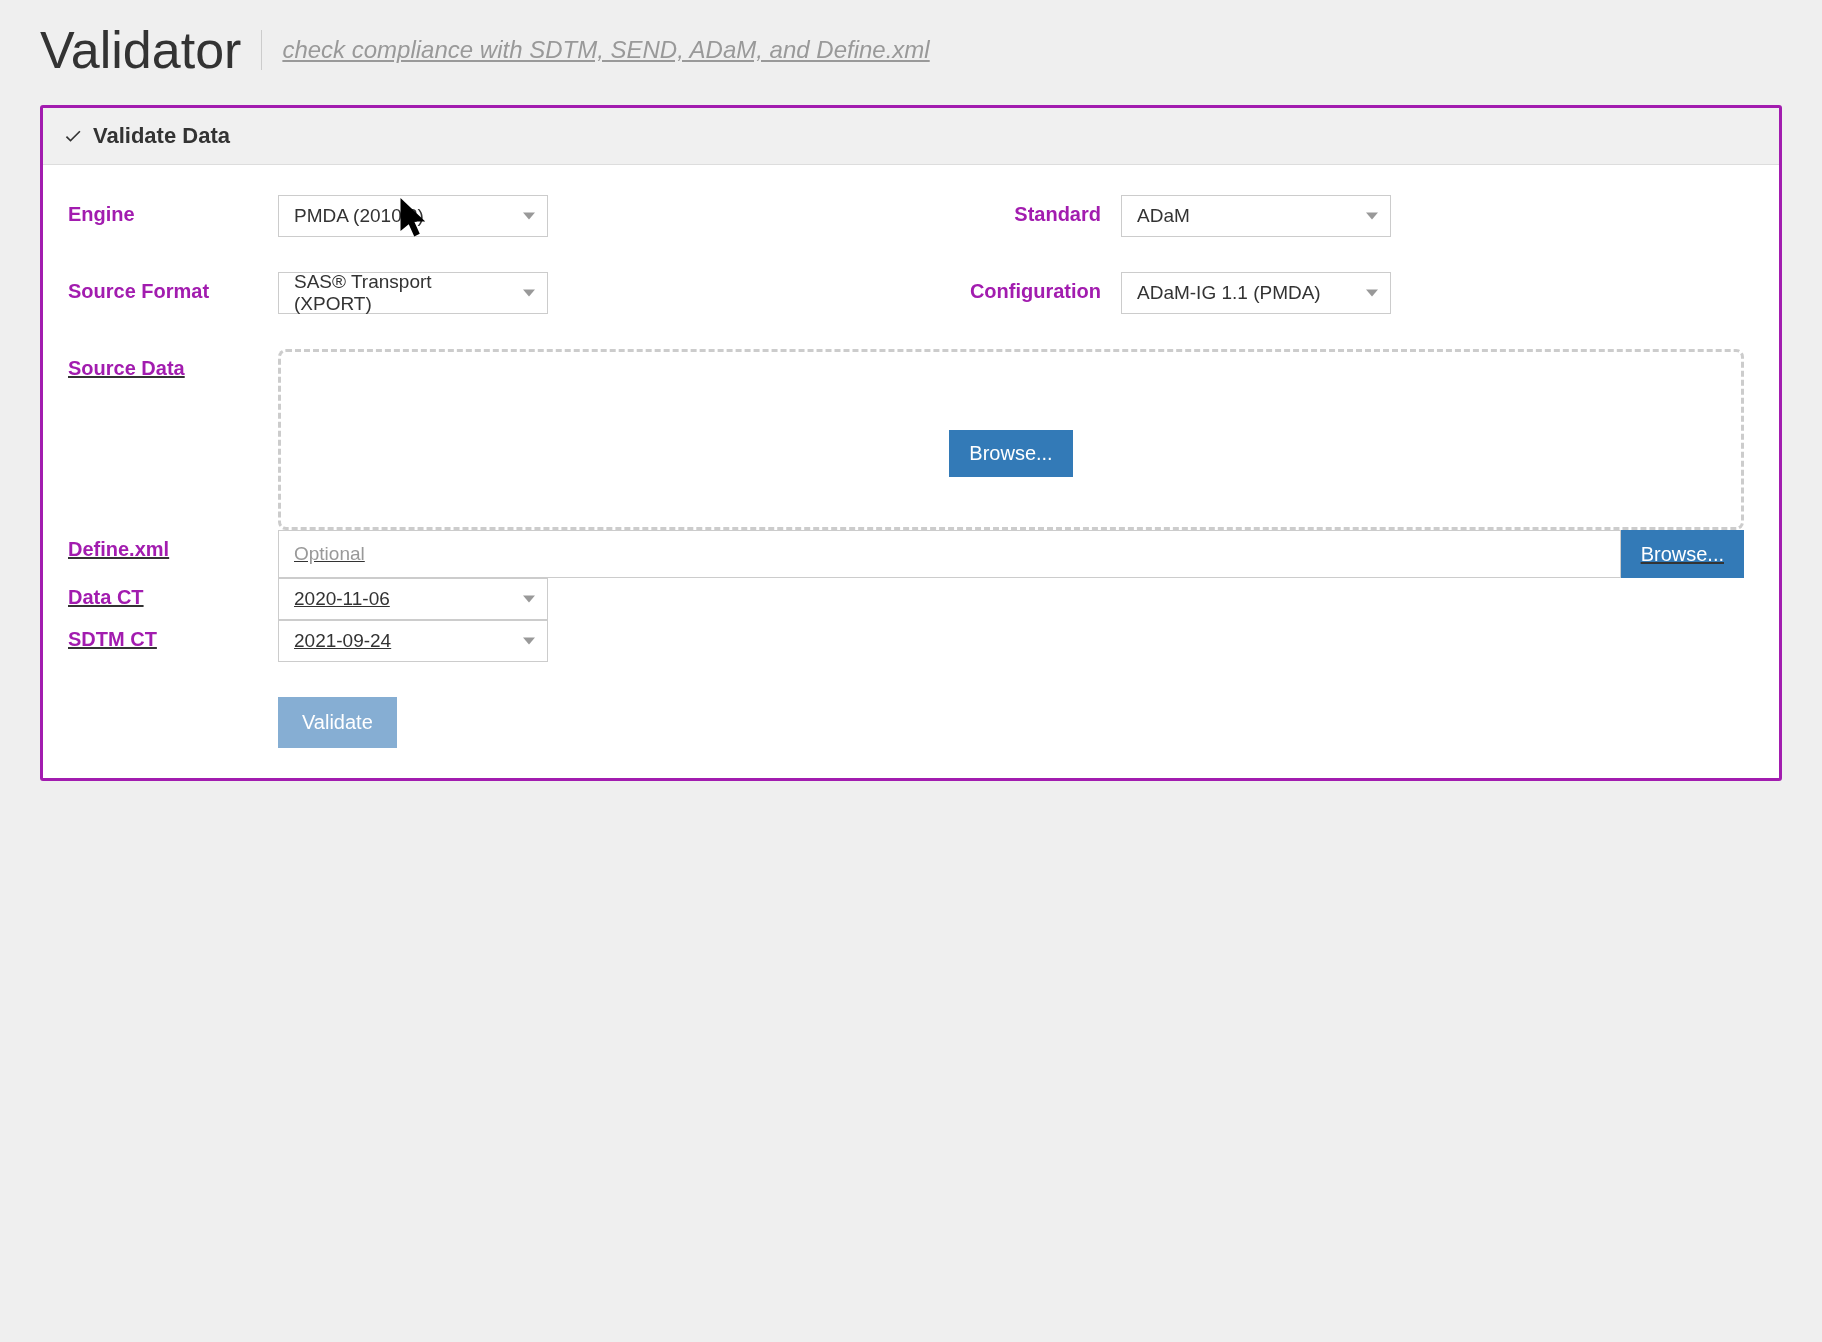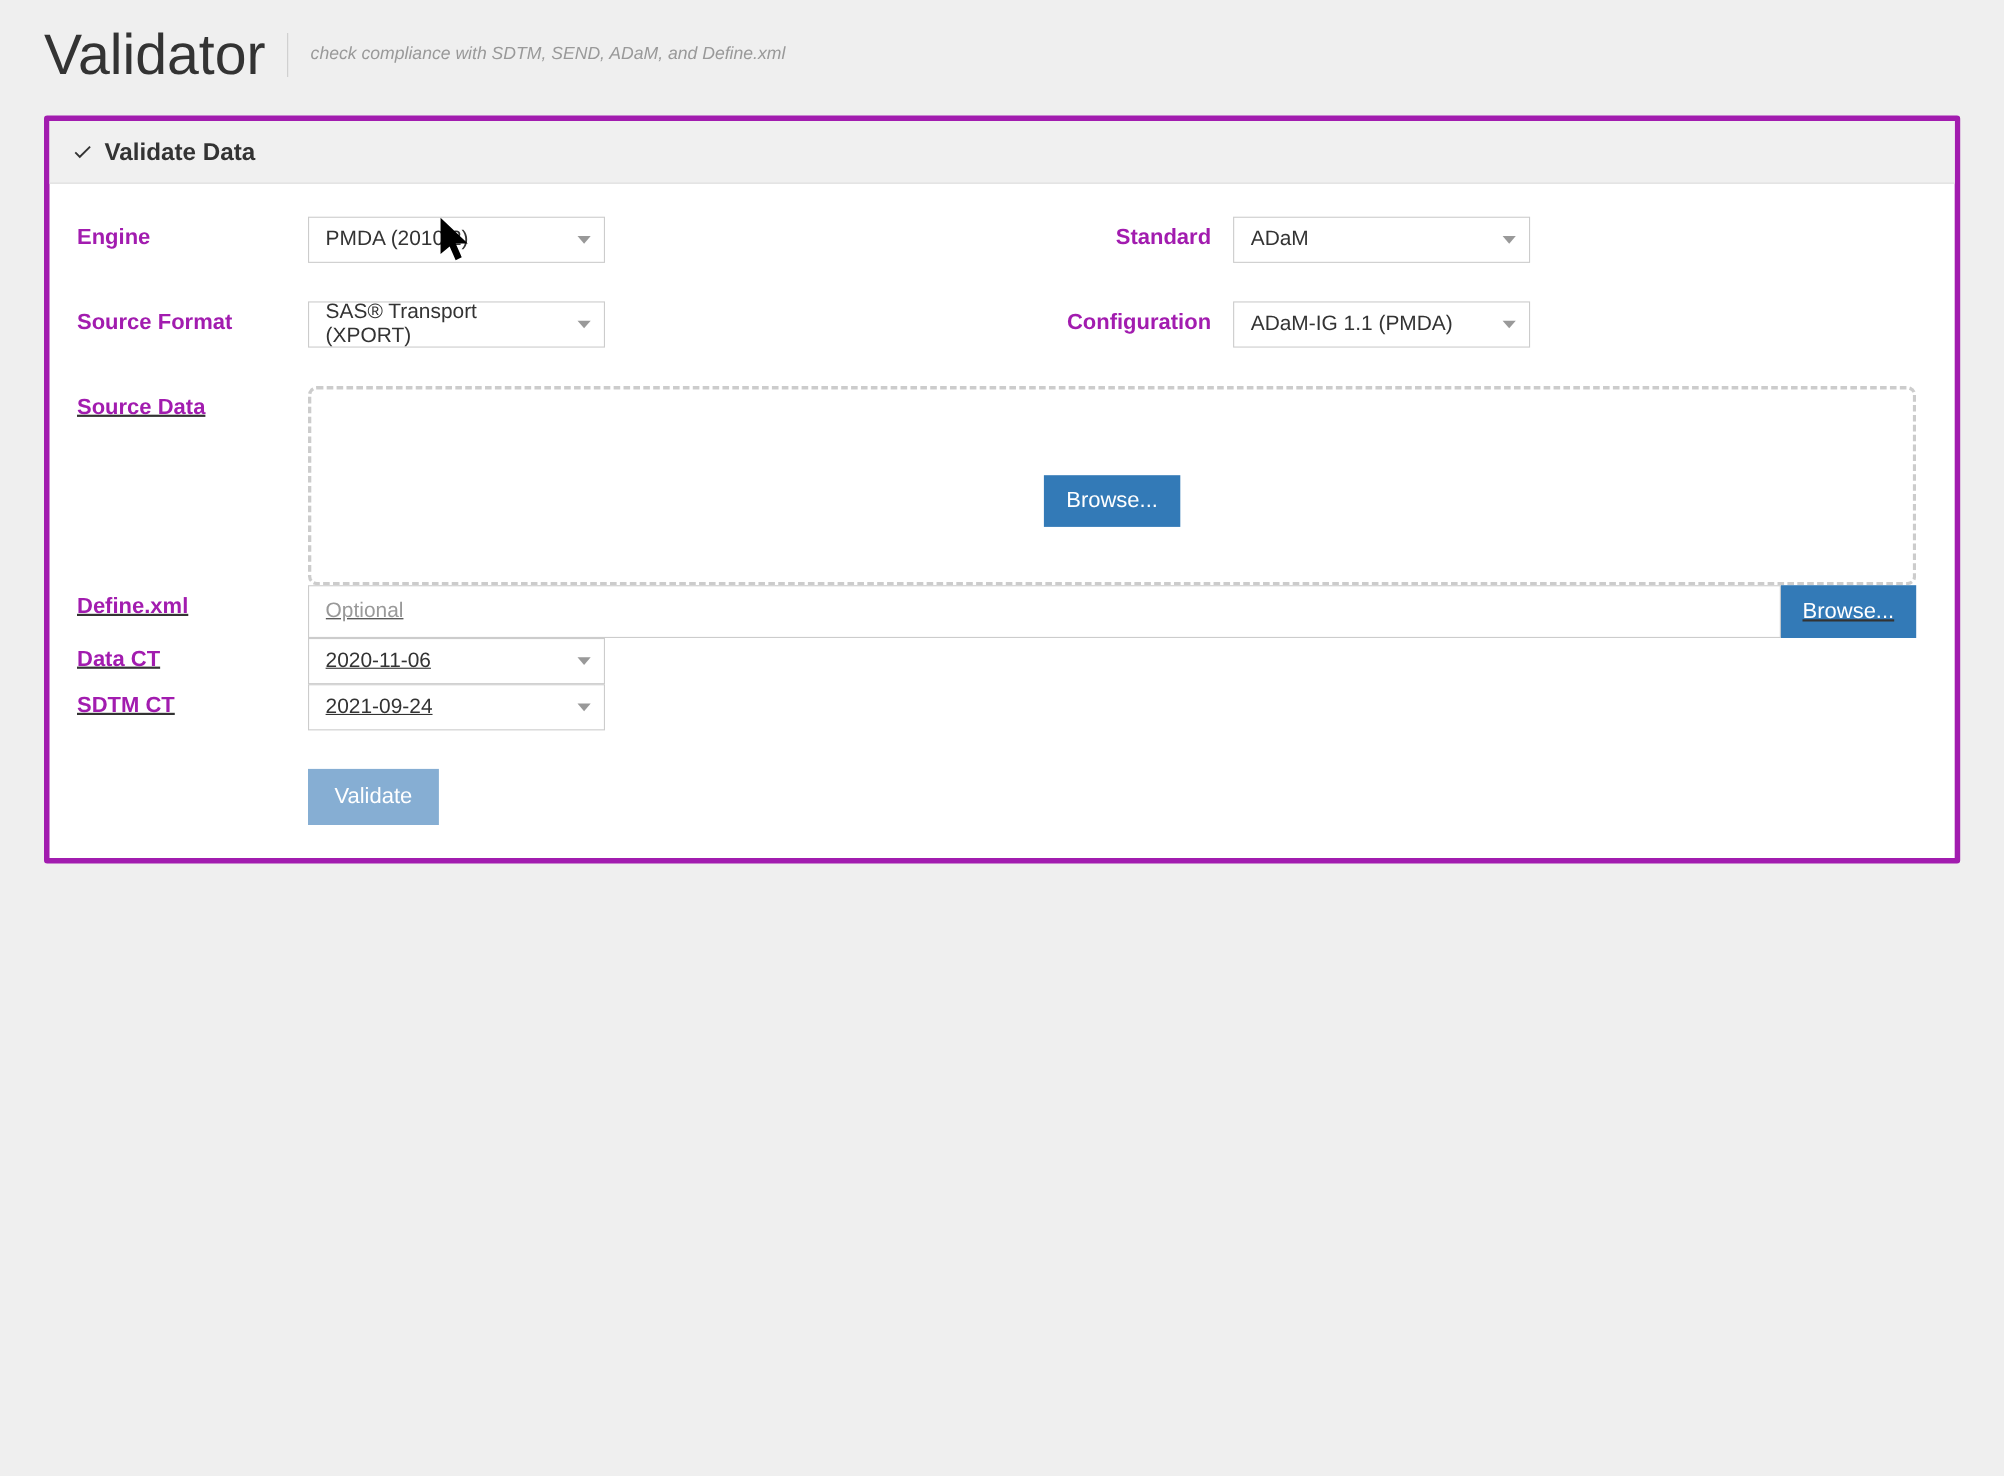--- a/index.html
+++ b/index.html
@@ -26,24 +26,25 @@
     }
     .divider {
       width: 1px;
       height: 40px;
       background: #ccc;
       margin-right: 20px;
     }
     .subtitle {
       font-style: italic;
       color: #999;
-      font-size: 16px;
+      font-size: 24px;
+      text-decoration: underline;
     }
     .panel {
-      border: 5px solid #a21caf;
+      border: 3px solid #a21caf;
       background: #fff;
       border-radius: 3px;
     }
     .panel-header {
       background: #f0f0f0;
       border-bottom: 1px solid #ddd;
       padding: 15px 20px;
       display: flex;
       align-items: center;
       gap: 10px;

